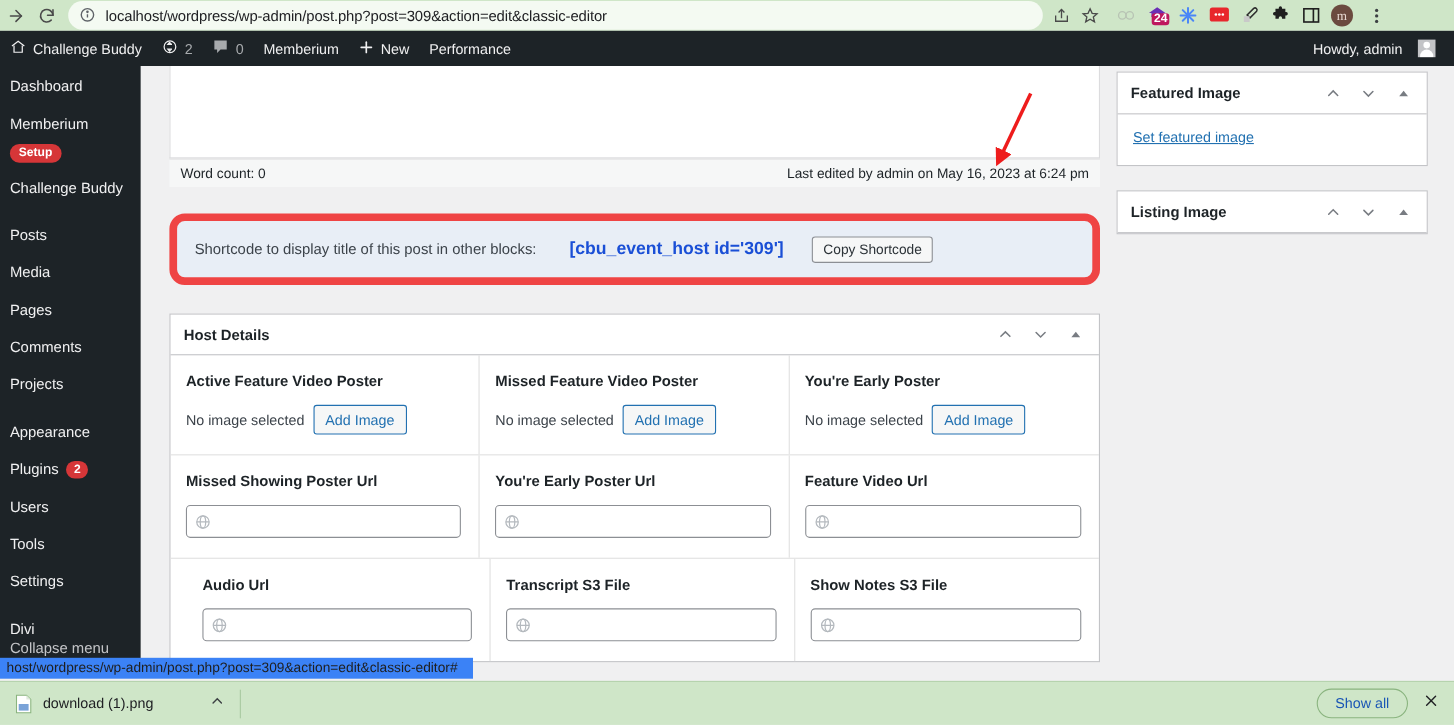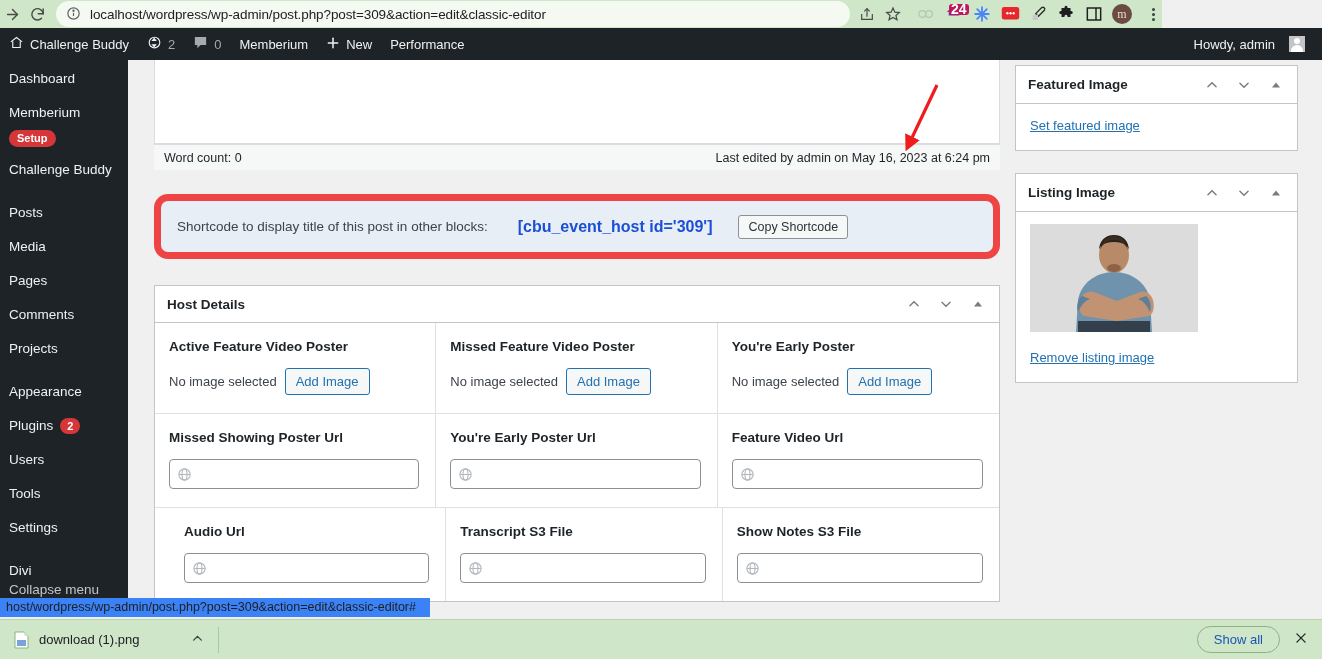--- a/index.html
+++ b/index.html
@@ -7,21 +7,21 @@
     width: 1322px; height: 659px;
     overflow: hidden;
     font-family: "Liberation Sans", sans-serif;
     background: #f0f0f1;
   }
   body { position: relative; }
 
   
   .browser-bar {
     position: absolute; top: 0; left: 0;
-    width: 1162px; height: 28px;
+    width: 1322px; height: 28px;
     background: #cfe6c8;
     display: flex; align-items: center;
   }
   .nav-btn {
     width: 28px; height: 28px;
     display: flex; align-items: center; justify-content: center;
     color: #4a4a4a;
   }
   .nav-btn svg { display: block; }
   .omnibox {
@@ -40,23 +40,23 @@
   .omnibox .url {
     font-size: 13.5px; color: #202124;
     white-space: nowrap; overflow: hidden;
     letter-spacing: -0.1px;
   }
   .omni-actions { display: flex; align-items: center; margin-left: 4px; }
   .omni-actions .icn { width: 26px; height: 26px; display:flex;align-items:center;justify-content:center;color:#4a4a4a;}
   .ext-icons { display: flex; align-items: center; margin-left: 10px; gap: 8px; }
   .ext { width: 20px; height: 20px; position: relative; display:flex;align-items:center;justify-content:center;}
   .badge-24 {
-    position: absolute; left: 5px; top: 0;
+    position: absolute; left: 5px; top: 8px;
     background: #be185d; color: #fff;
-    font-size: 14px; font-weight: bold;
+    font-size: 11px; font-weight: bold;
     border-radius: 3px; padding: 0px 2px;
     line-height: 11px;
   }
   .avatar-m {
     width: 20px; height: 20px; border-radius: 50%;
     background: #6b4a3f; color: #e8d9d2;
     font-size: 12px; display:flex;align-items:center;justify-content:center;
     font-family: "Liberation Serif", serif;
   }
   .kebab { width: 18px; display:flex;flex-direction:column;align-items:center;gap:2px; margin-left:4px;}
@@ -663,40 +663,20 @@
                 <polyline points="5 9 12 16 19 9"></polyline>
               </svg>
             </span>
           <span>
               <svg width="12" height="12" viewBox="0 0 24 24" fill="#787c82">
                 <polygon points="12 7 20 17 4 17"></polygon>
               </svg>
             </span>
         </span>
       </div>
-      <div class="side-body">
-        <div class="thumb">
-          <svg width="168" height="108" viewBox="0 0 168 108">
-            <rect width="168" height="108" fill="#dcdcdd"></rect>
-
-            <ellipse cx="84" cy="31" rx="15" ry="18" fill="#b98a68"></ellipse>
-            <path d="M69 27c0-10 6-16 15-16s15 6 15 16c0-3-3-9-15-9s-15 6-15 9z" fill="#2b2119"></path>
-            <path d="M70 26c2-9 7-14 14-14s12 5 14 14c-3-7-8-10-14-10s-11 3-14 10z" fill="#3a2c20"></path>
-            <ellipse cx="84" cy="44" rx="7" ry="4" fill="#8d6348"></ellipse>
-
-            <path d="M84 48c-18 0-33 11-36 28l-2 32h76l-2-32c-3-17-18-28-36-28z" fill="#6f93ac"></path>
-
-            <path d="M50 76c-2 8 0 14 4 16l33 5 32-5c4-2 6-8 4-16-2-7-8-10-13-8l-23 9-23-9c-5-2-12 1-14 8z" fill="#c29372"></path>
-            <path d="M52 72c-4 3-6 10-4 16 3-6 6-11 12-13z" fill="#5d7f98"></path>
-            <path d="M116 72c4 3 6 10 4 16-3-6-6-11-12-13z" fill="#5d7f98"></path>
-            <rect x="48" y="97" width="72" height="11" fill="#33404c"></rect>
-          </svg>
-        </div>
-        <span class="wp-link">Remove listing image</span>
-      </div>
     </div>
 
   </div>
 
   <div class="version">Version 6.2</div>
 </div>
 
 <svg class="annot-arrow" width="60" height="80" viewBox="0 0 60 80">
   <defs>
     <marker id="ah" markerWidth="5" markerHeight="5" refX="2.5" refY="2.5" orient="auto">

